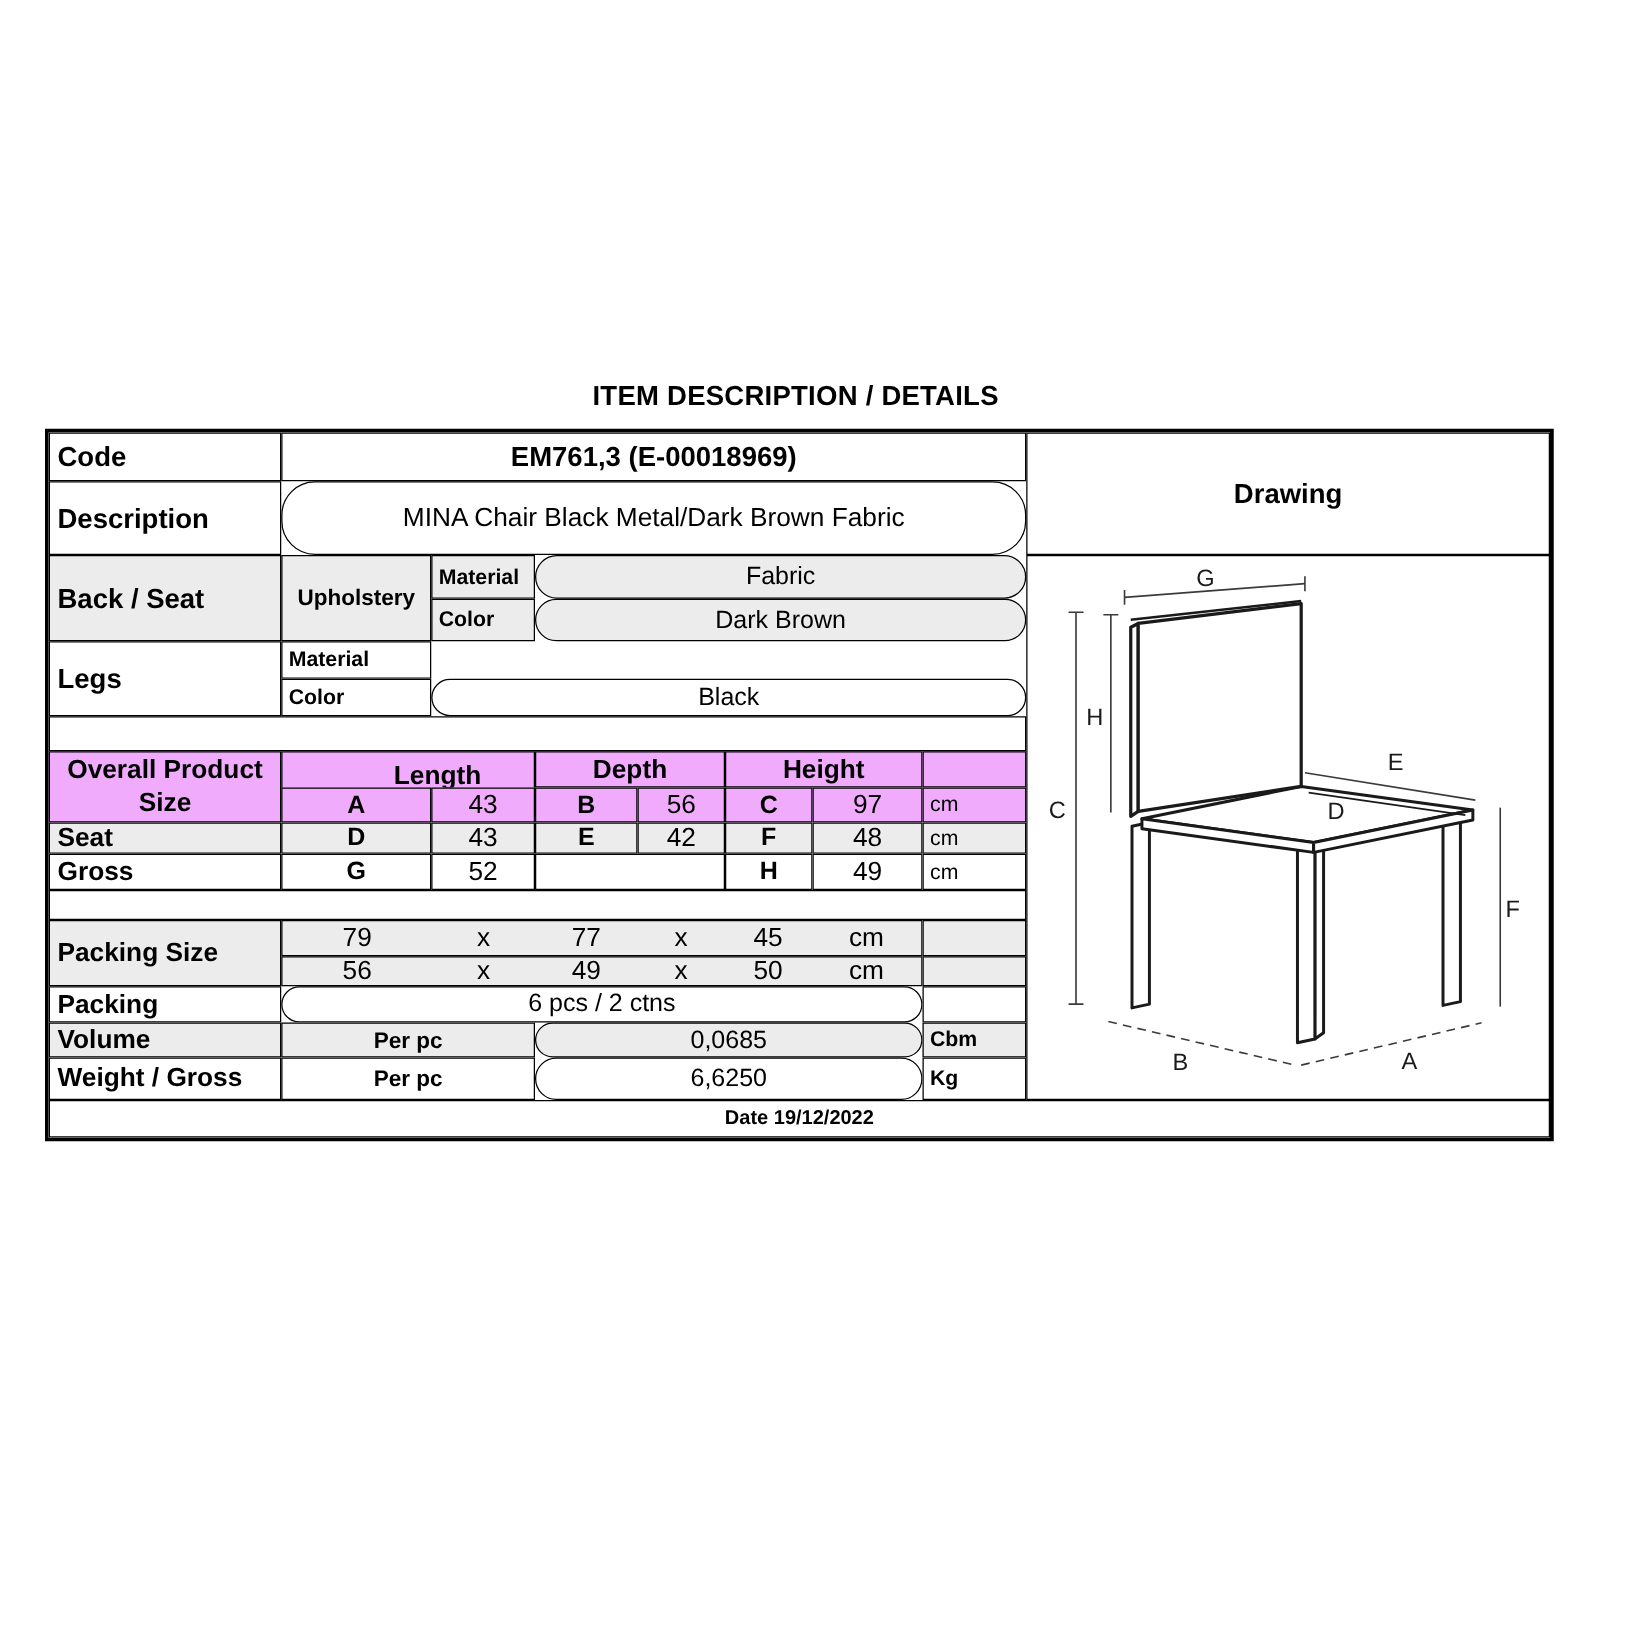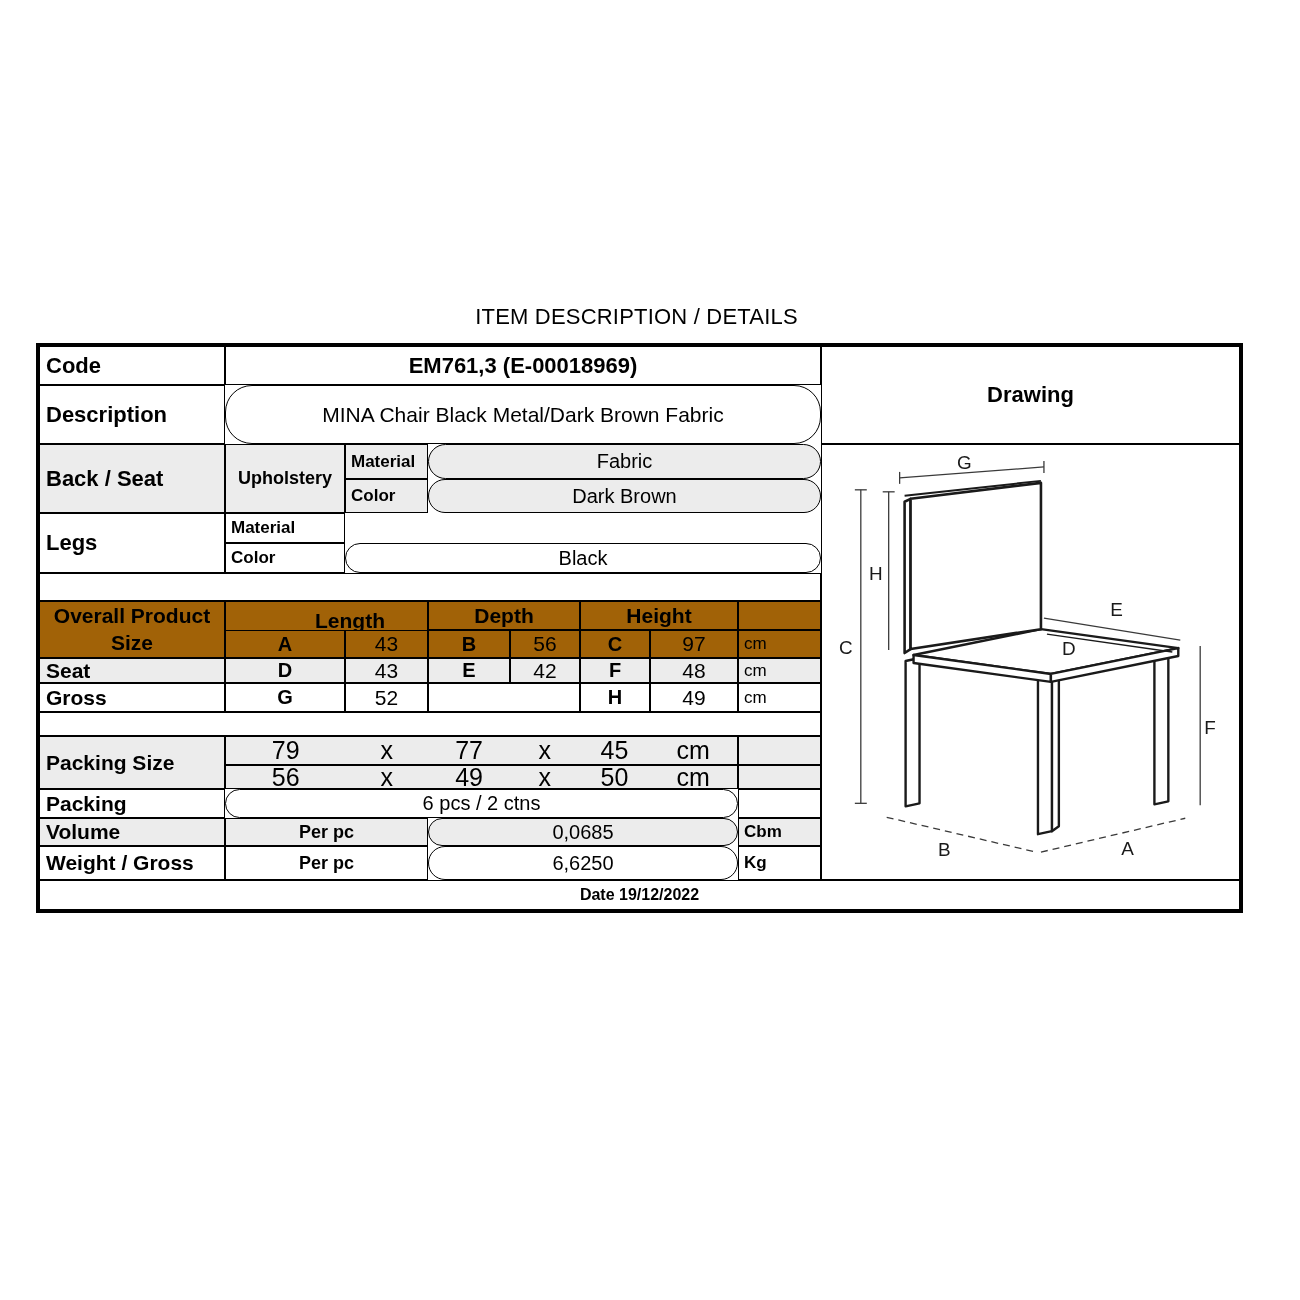--- a/index.html
+++ b/index.html
@@ -1,38 +1,38 @@
 <!DOCTYPE html>
 <html><head>
 <meta charset="utf-8">
 <style>
   html,body{margin:0;padding:0;background:#ffffff;}
   #page{position:relative;width:1300px;height:1300px;background:#ffffff;
         font-family:"Liberation Sans", sans-serif;color:#000;overflow:hidden;}
   #doc-title{position:absolute;left:36px;top:304px;width:1201px;text-align:center;
-             font-size:22px;font-weight:normal;letter-spacing:.2px;}
+             font-size:22px;font-weight:bold;letter-spacing:.2px;}
   #spec-table{position:absolute;left:36px;top:343px;width:1201px;height:564px;
               border:3px solid #000;}
   .cell{position:absolute;box-sizing:border-box;border:1px solid #000;
         display:flex;align-items:center;overflow:hidden;background:#fff;}
   .lbl{font-weight:bold;font-size:21px;padding-left:6px;}
   .big{font-size:22px;}
   .ctr{justify-content:center;text-align:center;}
   .v{font-size:20px;border-radius:27px;}
   .key{font-size:17px;font-weight:bold;padding-left:5px;}
   .hdr{font-weight:bold;font-size:21px;justify-content:center;}
   .letter{font-weight:bold;font-size:20px;justify-content:center;}
   .num{font-size:21px;justify-content:center;}
   .unit{font-size:17px;padding-left:5px;}
   .unitb{font-size:17px;font-weight:bold;padding-left:5px;}
   .gray{background:#ececec;}
-  .yellow{background:#a16207;}
+  .yellow{background:#f0abfc;}
   .two-line{flex-direction:column;justify-content:center;line-height:1.25;}
   .packrow{display:flex;align-items:center;}
-  .packrow span{display:inline-block;text-align:center;font-size:25px;}
+  .packrow span{display:inline-block;text-align:center;font-size:21px;}
   .pw0{width:120px;} .pw1{width:83px;} .pw2{width:82px;} .pw3{width:70px;}
   .pw4{width:70px;} .pw5{width:88px;font-size:18px;}
   .perpc{font-size:18px;font-weight:bold;justify-content:center;}
   .datecell{font-weight:bold;font-size:16px;justify-content:center;}
   svg text{font-family:"Liberation Sans", sans-serif;font-size:19px;fill:#1a1a1a;}
 </style>
 </head>
 <body>
 
 <div id="page">

